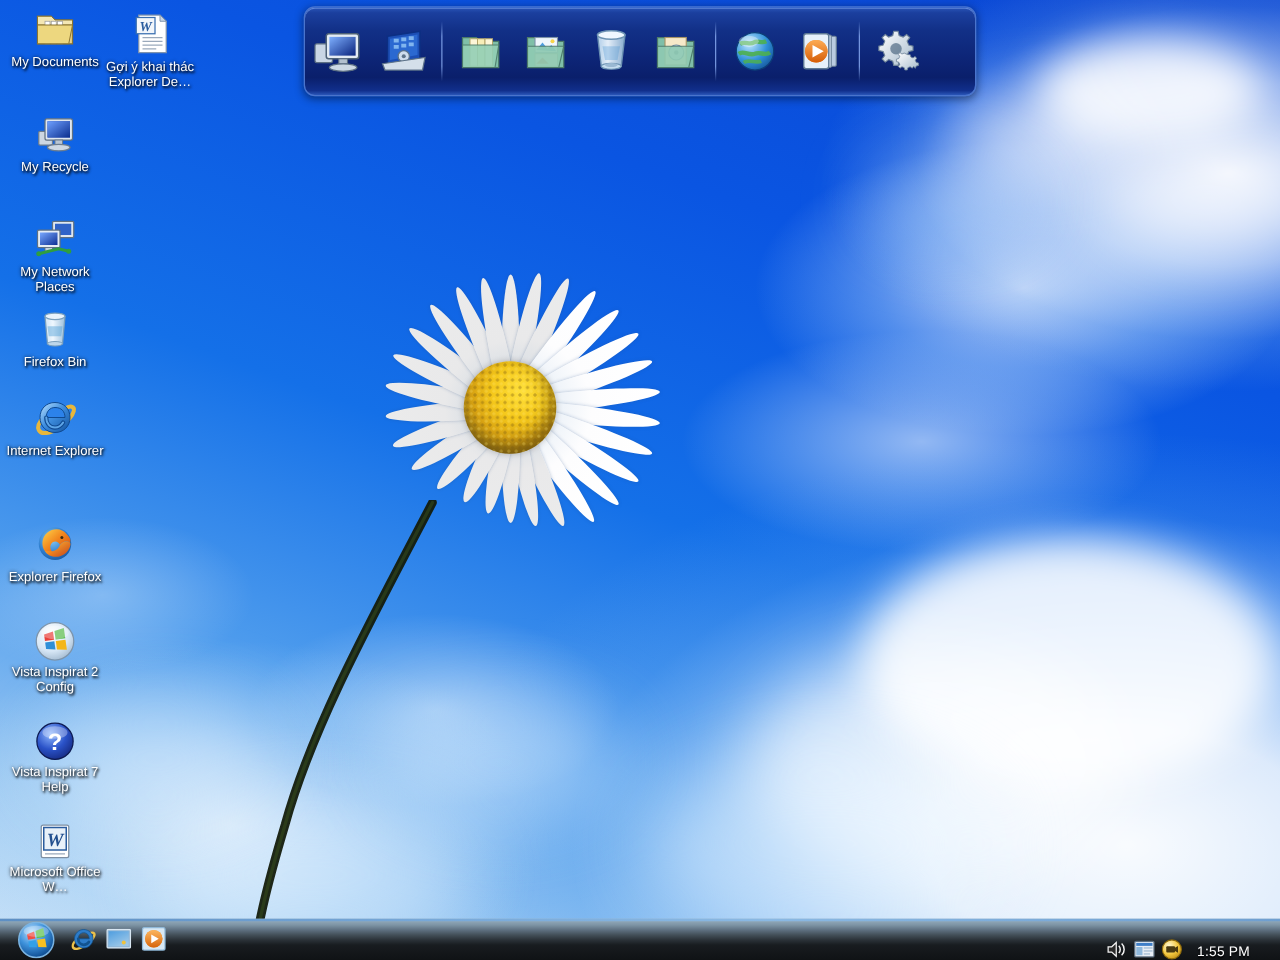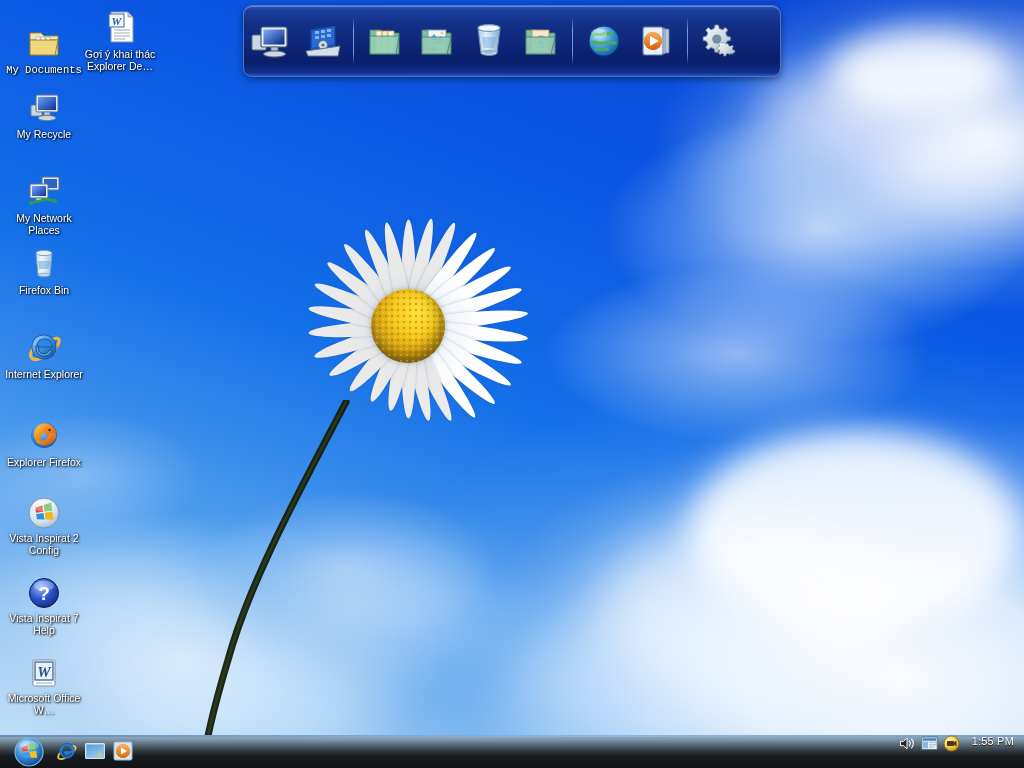--- a/index.html
+++ b/index.html
@@ -99,21 +99,21 @@
   #taskbar:before{
     content:"";position:absolute;left:0;top:0;width:100%;height:2px;
     background:linear-gradient(to right,#5d8fc4,#79a9d8 35%,#8ab8e2 60%,#6f9fd0);
   }
   #start-orb{
     position:absolute;left:9px;top:2px;width:40px;height:30px;cursor:default;
   }
   #quick-launch{position:absolute;left:56px;top:5px;display:flex;gap:6px;align-items:center;}
   #quick-launch .ql{width:22px;height:22px;display:flex;align-items:center;justify-content:center;cursor:default;}
   #tray{
-    position:absolute;right:6px;top:0;height:33px;display:flex;align-items:flex-start;gap:5px;
+    position:absolute;right:20px;top:0;height:33px;display:flex;align-items:flex-end;gap:5px;
   }
   #tray .tray-icon{width:17px;height:17px;display:flex;align-items:center;justify-content:center;cursor:default;}
   #clock{
     color:#ffffff;font-size:11px;margin-left:7px;margin-right:4px;
     text-shadow:0 1px 1px rgba(0,0,0,0.9);letter-spacing:0.2px;cursor:default;
   }
 </style>
 </head>
 <body>
 
@@ -164,21 +164,21 @@
     <div class="petal back" style="transform:rotate(308deg) translateY(-46px) scaleY(0.9);"></div>
     <div class="petal back" style="transform:rotate(322deg) translateY(-46px) scaleY(0.92);"></div>
     <div class="petal back" style="transform:rotate(336deg) translateY(-46px) scaleY(0.94);"></div>
     <div class="petal back" style="transform:rotate(348deg) translateY(-46px) scaleY(0.95);"></div>
     <div class="core">
       <div class="core-tex"></div>
     </div>
   </div>
 </div>
 
-<div class="desk-icon" style="left:4px;top:20px;font-family:Liberation Mono, monospace;">
+<div class="desk-icon" style="left:4px;top:0;">
   <div class="glyph">
     <svg width="38" height="38" viewBox="0 0 38 38">
       <path d="M5 9 L16 9 L19 12 L33 12 L33 31 L5 31 Z" fill="#e8d28a" stroke="#8a7430" stroke-width="1"></path>
       <path d="M5 9 L16 9 L19 12 L33 12 L33 16 L5 16 Z" fill="#f3e6b4" stroke="#8a7430" stroke-width="0.8"></path>
       <rect x="11" y="13" width="4" height="18" fill="#ffffff" stroke="#9a9a9a" stroke-width="0.6"></rect>
       <rect x="16" y="13" width="4" height="18" fill="#ffffff" stroke="#9a9a9a" stroke-width="0.6"></rect>
       <rect x="21" y="13" width="4" height="18" fill="#ffffff" stroke="#9a9a9a" stroke-width="0.6"></rect>
       <path d="M5 16 L33 16 L30 31 L5 31 Z" fill="#edd77f" stroke="#8a7430" stroke-width="0.8"></path>
     </svg>
   </div>
@@ -257,21 +257,21 @@
         </defs>
       <path d="M11 9 L27 9 L25 31 L13 31 Z" fill="url(#bin)" stroke="#7ba0bd" stroke-width="1"></path>
       <ellipse cx="19" cy="9" rx="8" ry="2.6" fill="#e8f3fc" stroke="#7ba0bd" stroke-width="1"></ellipse>
       <path d="M13 17 L25 17 L24 25 L14 25 Z" fill="#4f9fd8" opacity="0.45"></path>
       <ellipse cx="19" cy="31" rx="6" ry="1.8" fill="#bdd6ea" stroke="#7ba0bd" stroke-width="0.8"></ellipse>
     </svg>
   </div>
   <div class="label">Firefox Bin</div>
 </div>
 
-<div class="desk-icon" style="left:4px;top:324px;">
+<div class="desk-icon" style="left:4px;top:311px;">
   <div class="glyph">
     <svg width="38" height="38" viewBox="0 0 38 38">
       <defs>
           <linearGradient id="ieg" x1="0" y1="0" x2="1" y2="1">
         <stop offset="0%" stop-color="#bfe4ff"></stop>
             <stop offset="45%" stop-color="#3f8fe0"></stop>
         <stop offset="100%" stop-color="#11519e"></stop>
       </linearGradient>
         </defs>
       <path d="M27 12 C31 9 35 10 34 14 C33 18 28 23 22 27 C15 32 8 33 6 29 C4.5 26 7 22 10 19" fill="none" stroke="#e8b73c" stroke-width="3.2" stroke-linecap="round"></path>

